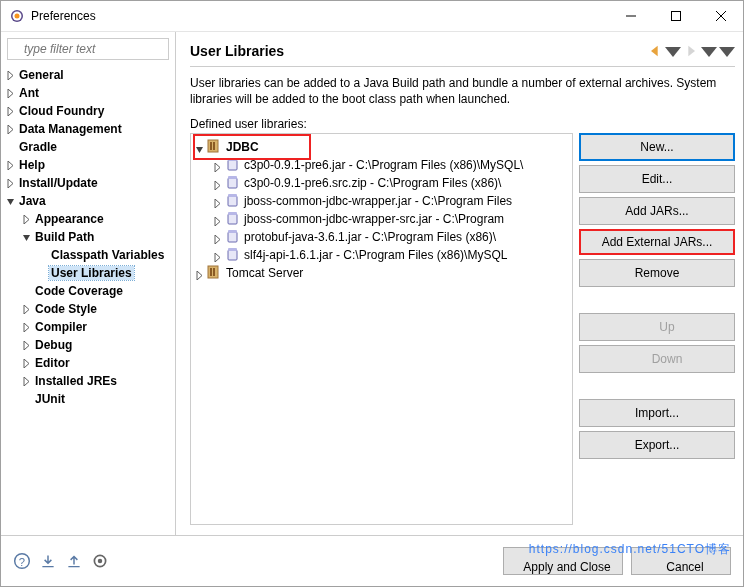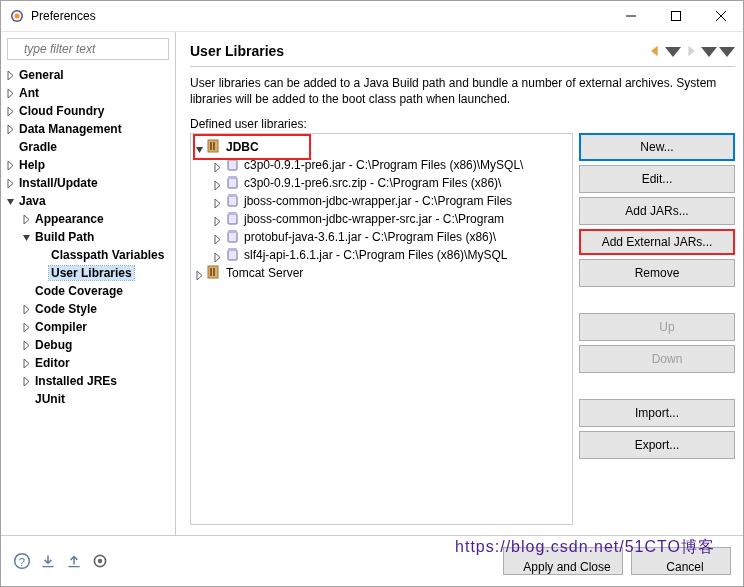--- a/index.html
+++ b/index.html
@@ -93,21 +93,21 @@
 .redbox-abs{position:absolute;border:2px solid var(--red);pointer-events:none;}
 
 
 .footer{height:50px;border-top:1px solid var(--border);display:flex;align-items:center;
   padding:0 12px;gap:8px;}
 .footer .ficon{width:18px;height:18px;display:flex;align-items:center;justify-content:center;color:#555;}
 .footer .spacer{flex:1;}
 .fbtn{min-width:110px;height:26px;border:1px solid var(--btn-border);background:var(--btn-face);
   font-family:inherit;font-size:12px;display:flex;align-items:flex-end;justify-content:center;padding-left:8px;}
 
-.watermark{position:absolute;right:28px;bottom:28px;color:#4c1d95;font-size:16px;letter-spacing:1px;pointer-events:none;}
+.watermark{position:absolute;right:12px;bottom:28px;color:#3b82f6;font-size:12px;letter-spacing:1px;pointer-events:none;}
 </style>
 </head>
 <body>
 
 <div class="titlebar">
   <span class="icon">
     <svg viewBox="0 0 16 16">
         <circle cx="8" cy="8" r="6" fill="#5b4a8a"></circle>
         <circle cx="8" cy="8" r="4.5" fill="#fff"></circle>
         <circle cx="8" cy="8" r="2.5" fill="#f7941d"></circle>

